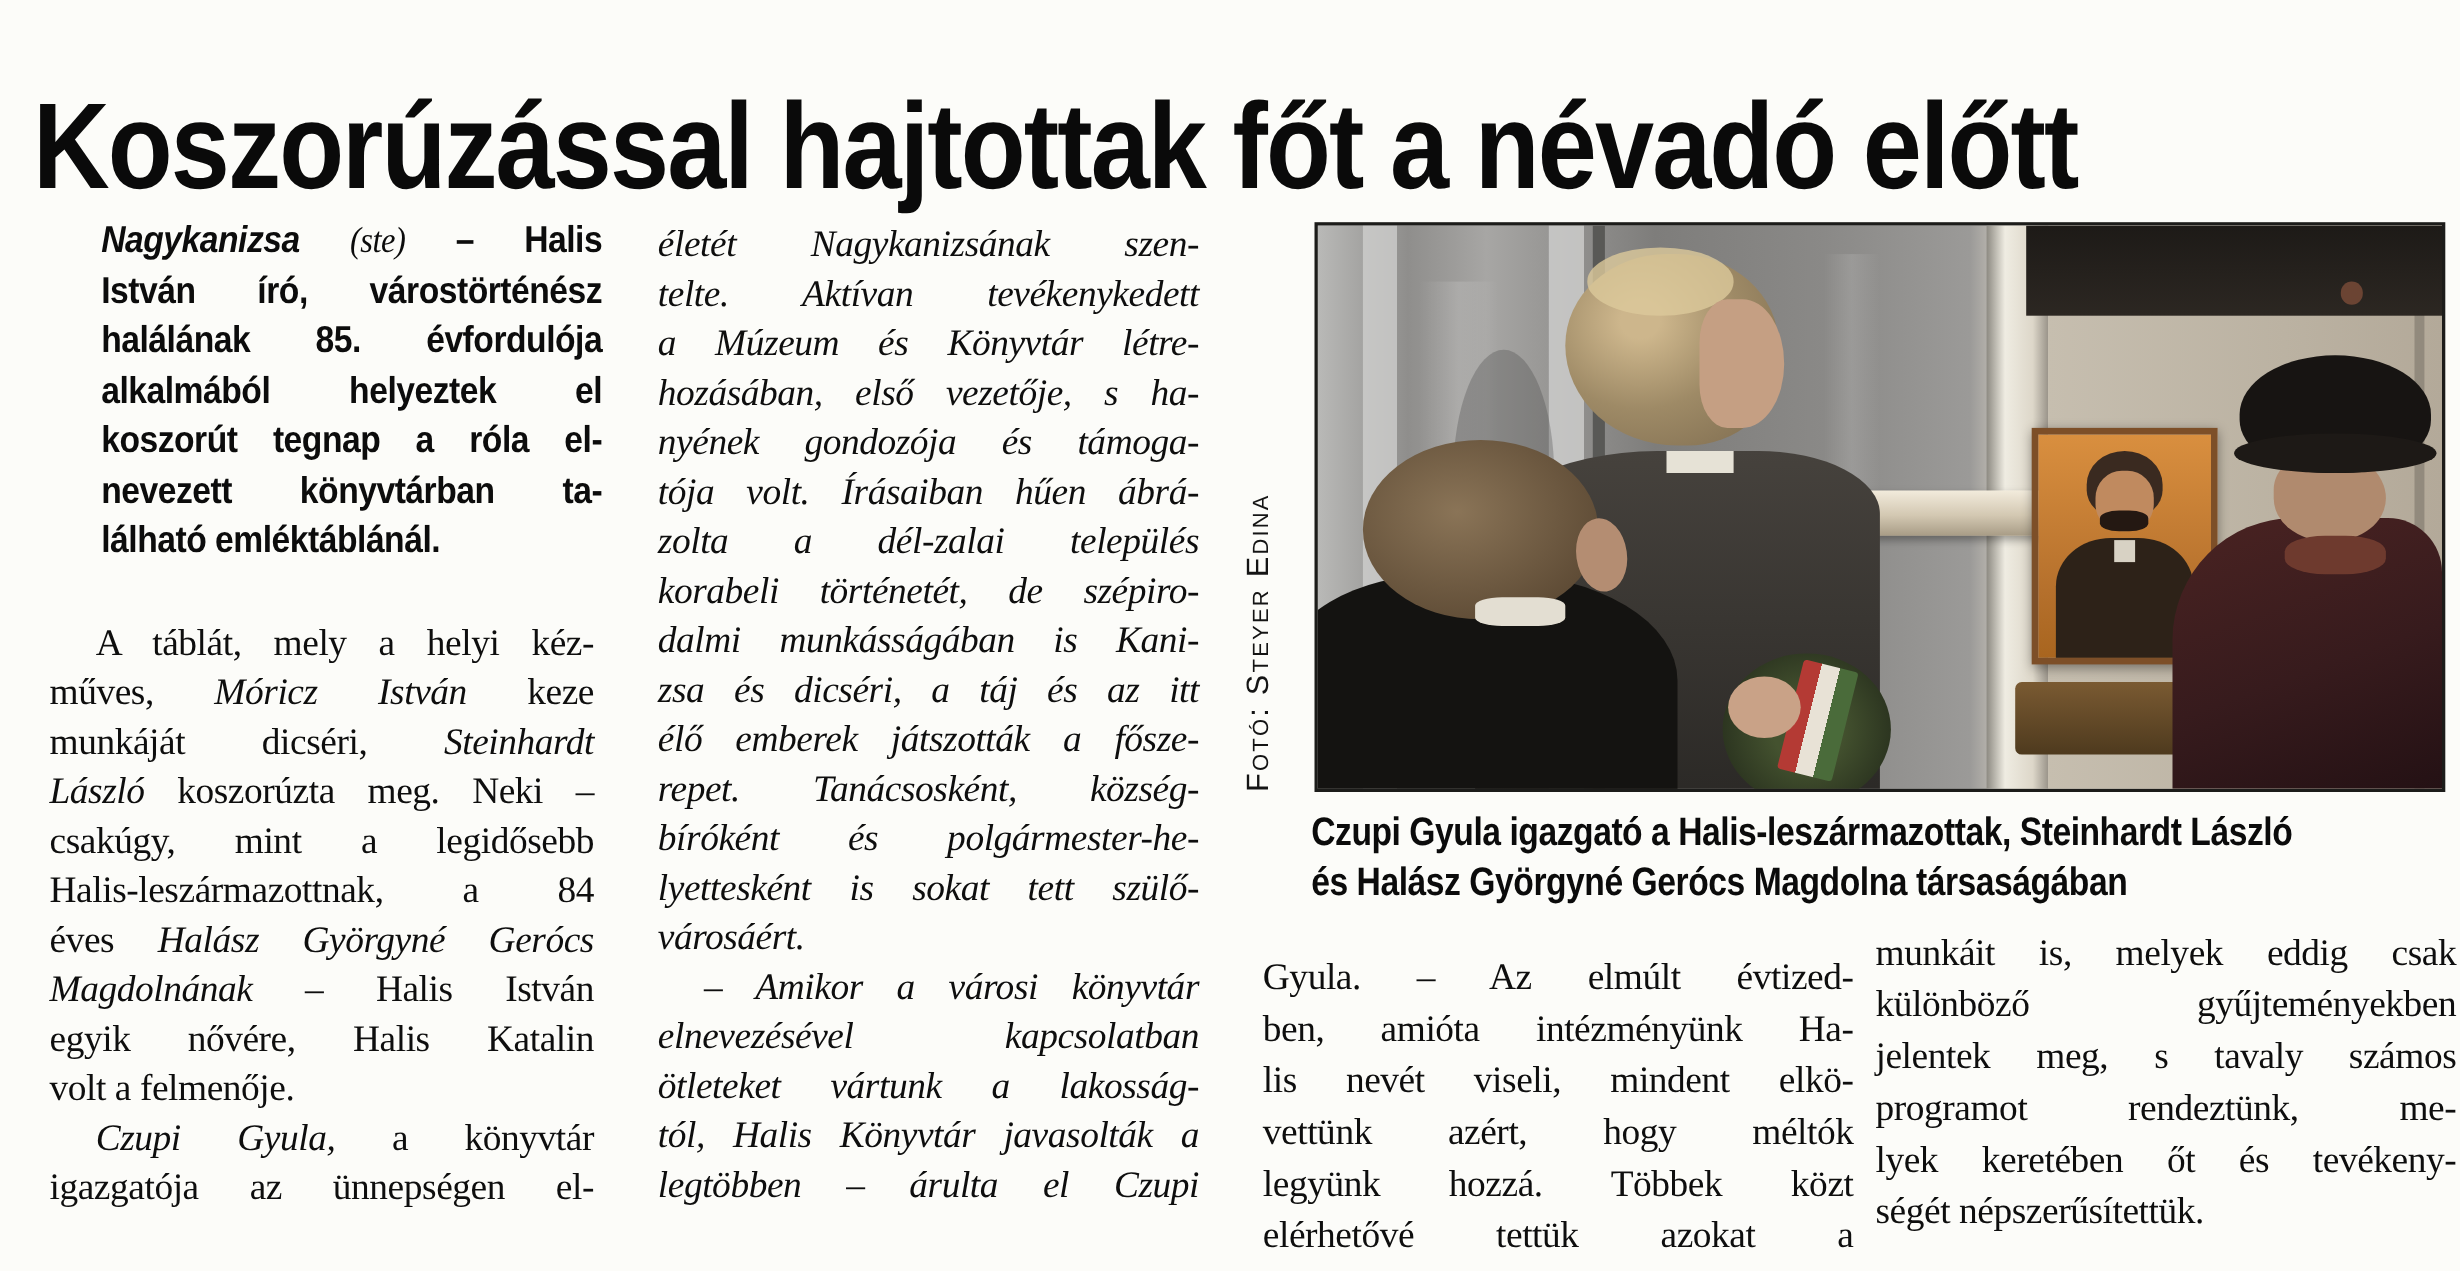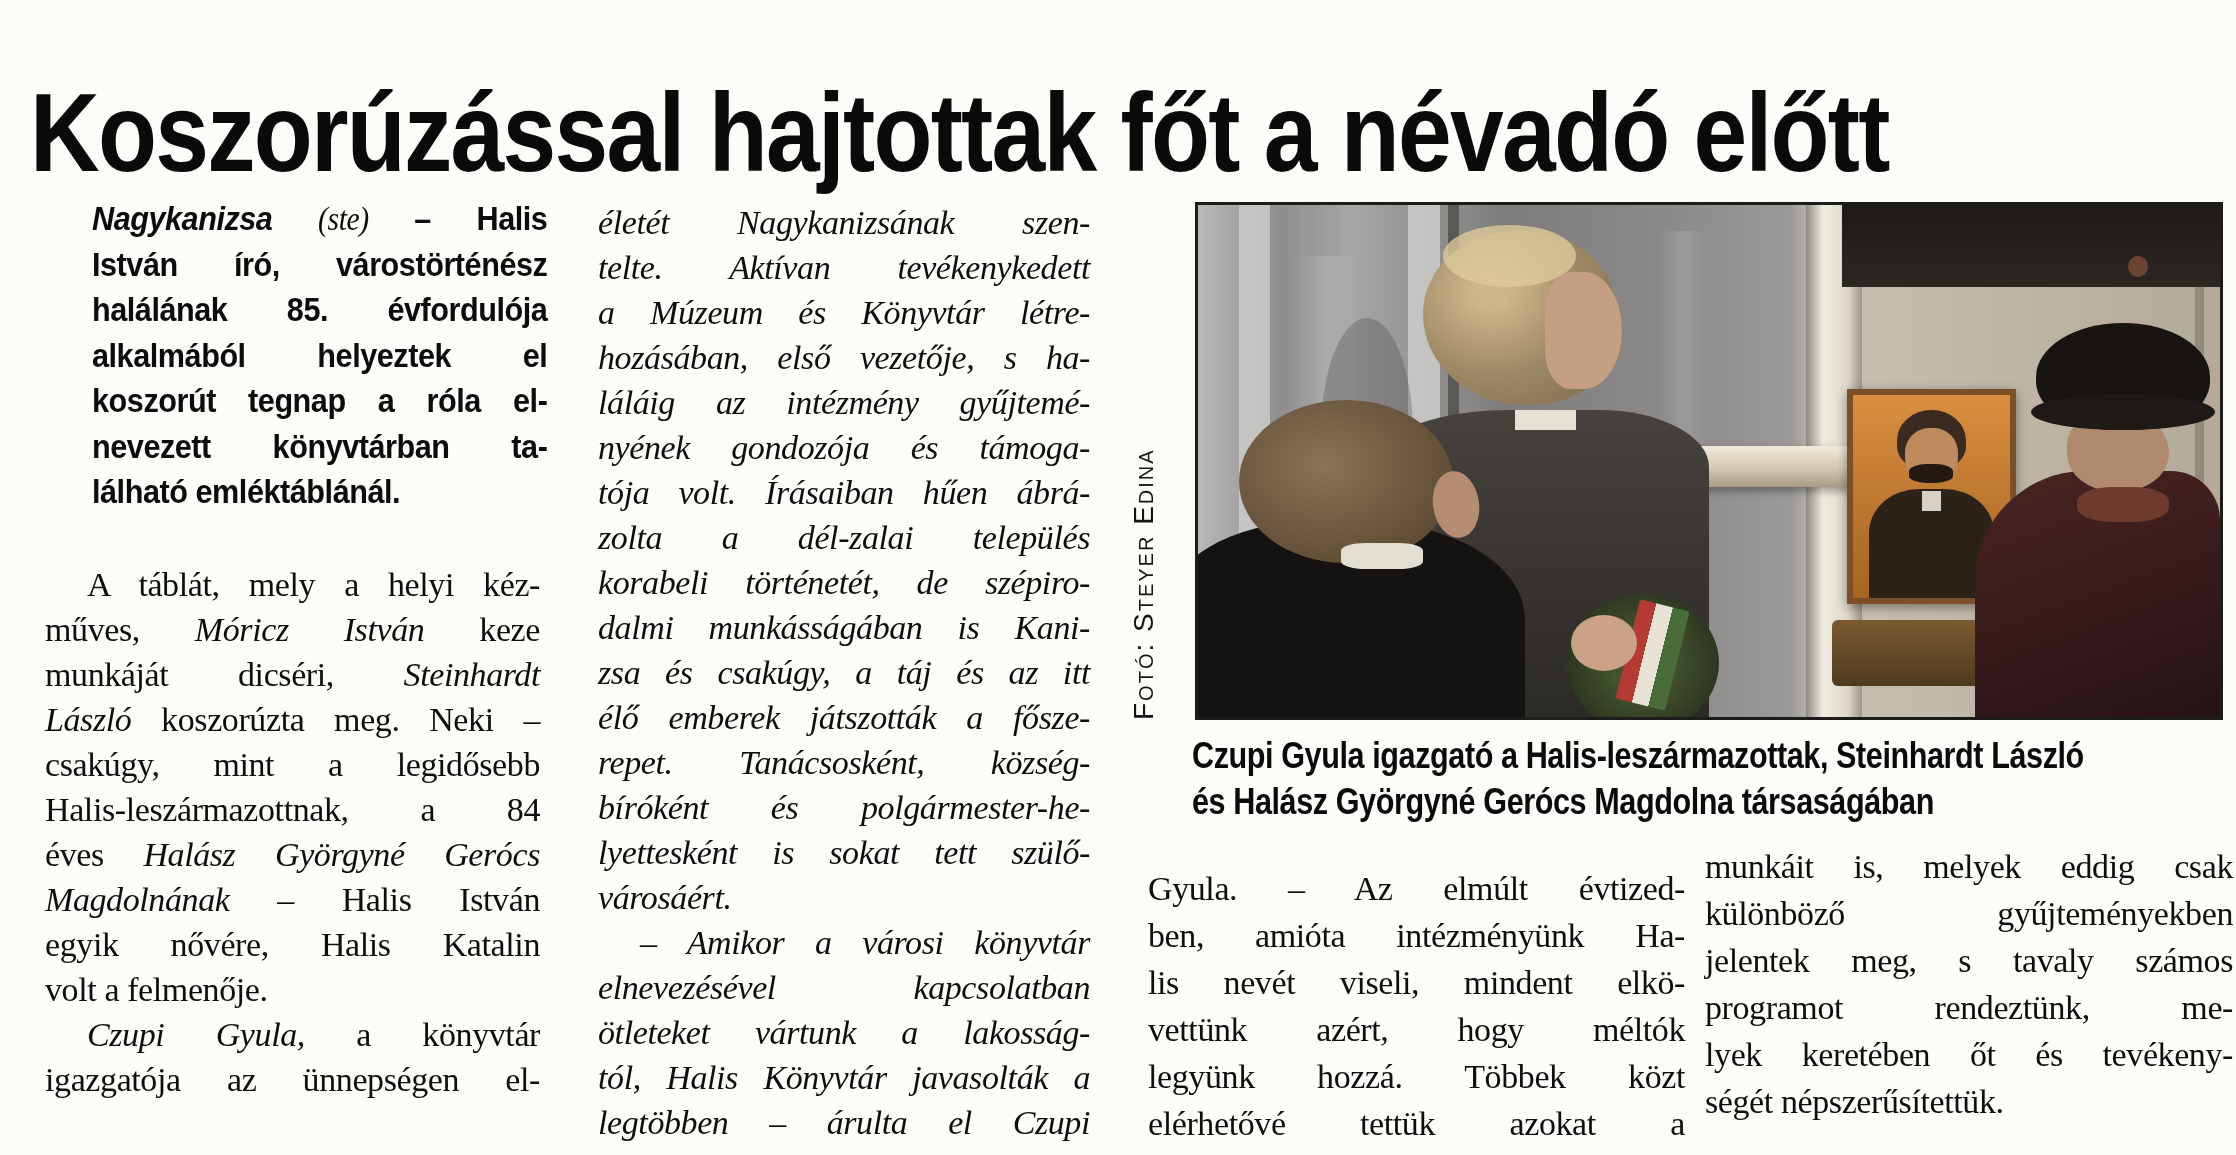--- a/index.html
+++ b/index.html
@@ -103,27 +103,26 @@
       <div class="tline indent"><span class="ital">Czupi Gyula,</span><span> a könyvtár</span></div>
       <div class="tline"><span>igazgatója az ünnepségen el-</span></div>
     </div>
   </div>
 <div class="bodycol" style="left:598px;top:200px;width:492px;font-style:italic;">
     <div>
       <div class="tline"><span>életét Nagykanizsának szen-</span></div>
       <div class="tline"><span>telte. Aktívan tevékenykedett</span></div>
       <div class="tline"><span>a Múzeum és Könyvtár létre-</span></div>
       <div class="tline"><span>hozásában, első vezetője, s ha-</span></div>
-      <div class="tline"><span>láláig az intézmény gyűjtemé-</span></div>
       <div class="tline"><span>nyének gondozója és támoga-</span></div>
       <div class="tline"><span>tója volt. Írásaiban hűen ábrá-</span></div>
       <div class="tline"><span>zolta a dél-zalai település</span></div>
       <div class="tline"><span>korabeli történetét, de szépiro-</span></div>
       <div class="tline"><span>dalmi munkásságában is Kani-</span></div>
-      <div class="tline"><span>zsa és csakúgy, a táj és az itt</span></div>
+      <div class="tline"><span>zsa és dicséri, a táj és az itt</span></div>
       <div class="tline"><span>élő emberek játszották a fősze-</span></div>
       <div class="tline"><span>repet. Tanácsosként, község-</span></div>
       <div class="tline"><span>bíróként és polgármester-he-</span></div>
       <div class="tline"><span>lyettesként is sokat tett szülő-</span></div>
       <div class="tline endline"><span>városáért.</span></div>
     </div>
     <div>
       <div class="tline indent"><span>– Amikor a városi könyvtár</span></div>
       <div class="tline"><span>elnevezésével kapcsolatban</span></div>
       <div class="tline"><span>ötleteket vártunk a lakosság-</span></div>

